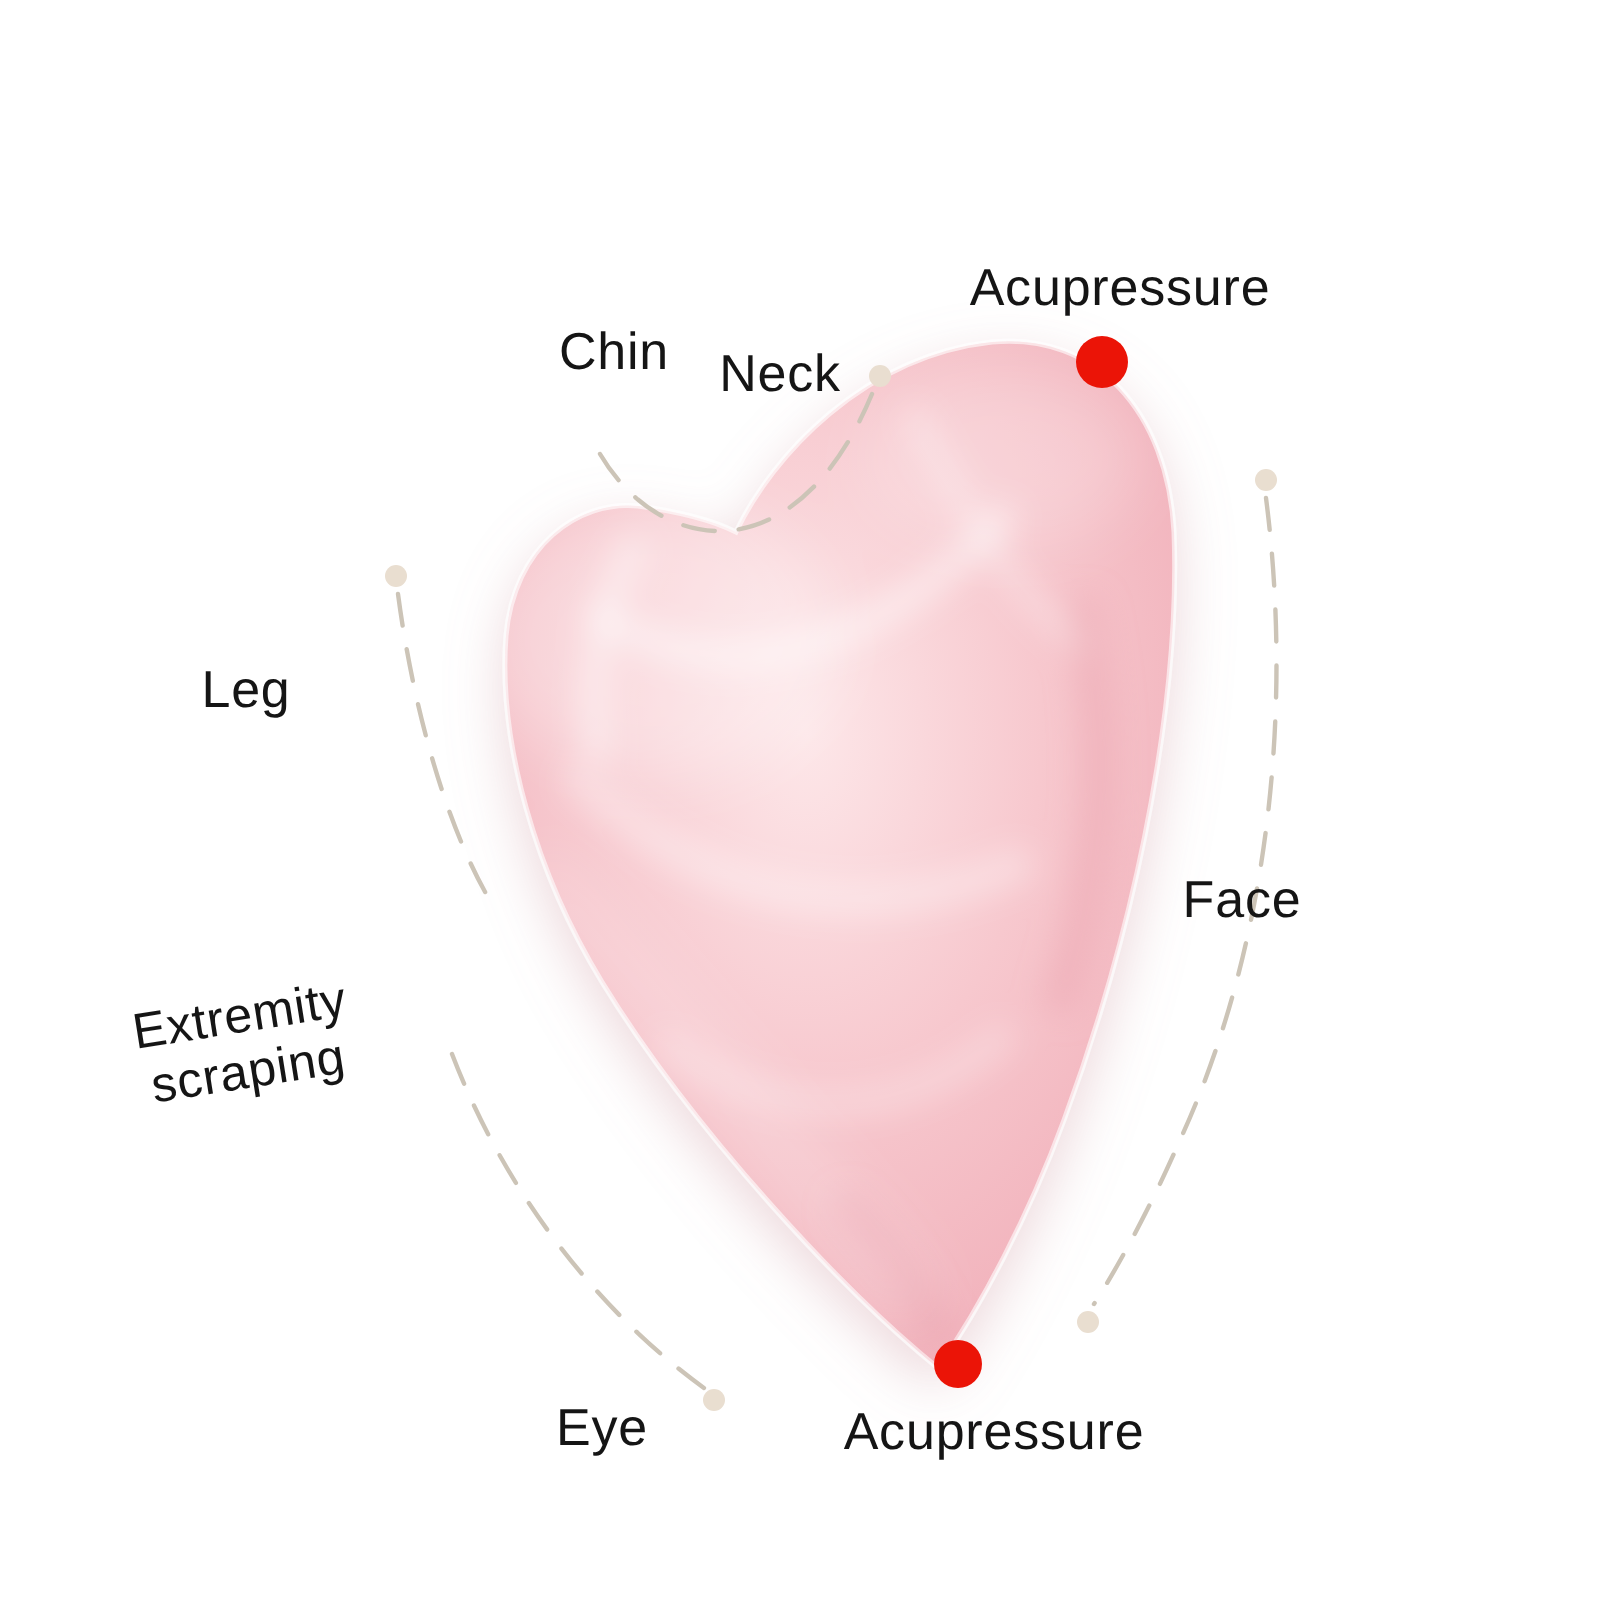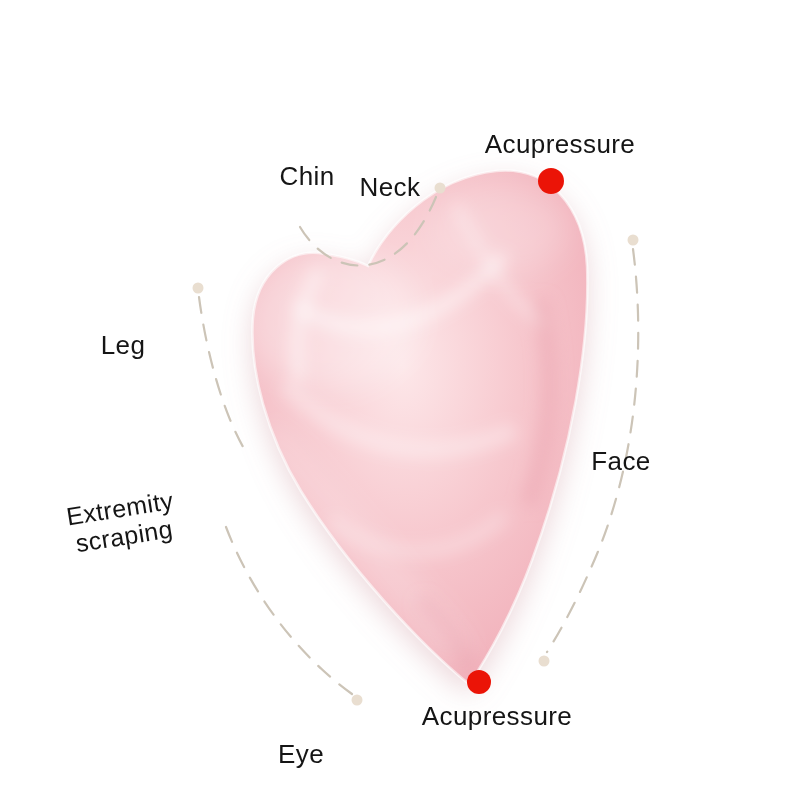--- a/index.html
+++ b/index.html
@@ -124,24 +124,24 @@
   </svg>
 
   <div class="label" style="left:560px; top:144px;">Acupressure</div>
 
   <div class="label" style="left:307px; top:176px;">Chin</div>
 
   <div class="label" style="left:390px; top:187px;">Neck</div>
 
   <div class="label" style="left:123px; top:345px;">Leg</div>
 
-  <div class="label" style="left:621px; top:461px;">Face</div>
+  <div class="label" style="left:621px; top:450px;">Face</div>
 
   <div class="label rotated" style="left:122px; top:522px;">
     <span>Extremity</span>
     <span>scraping</span>
   </div>
 
-  <div class="label" style="left:301px; top:754px;text-align:center;">Eye</div>
+  <div class="label" style="left:301px; top:714px;text-align:center;">Eye</div>
 
   <div class="label" style="left:497px; top:716px;">Acupressure</div>
 
 </div>
 
 </body></html>

